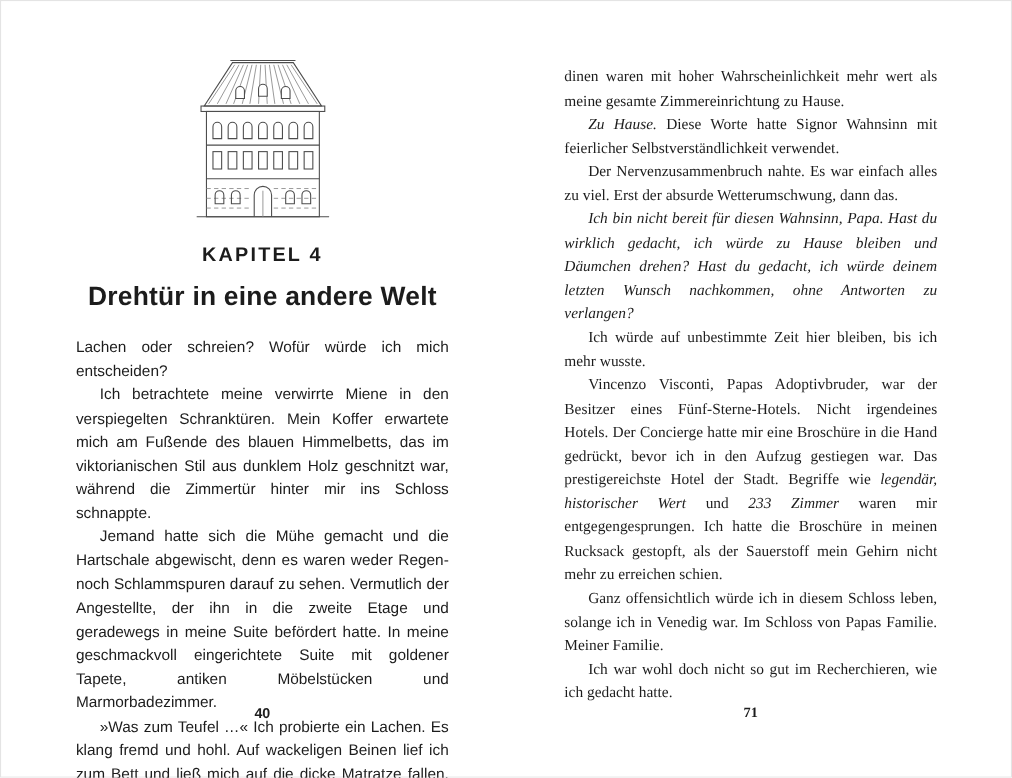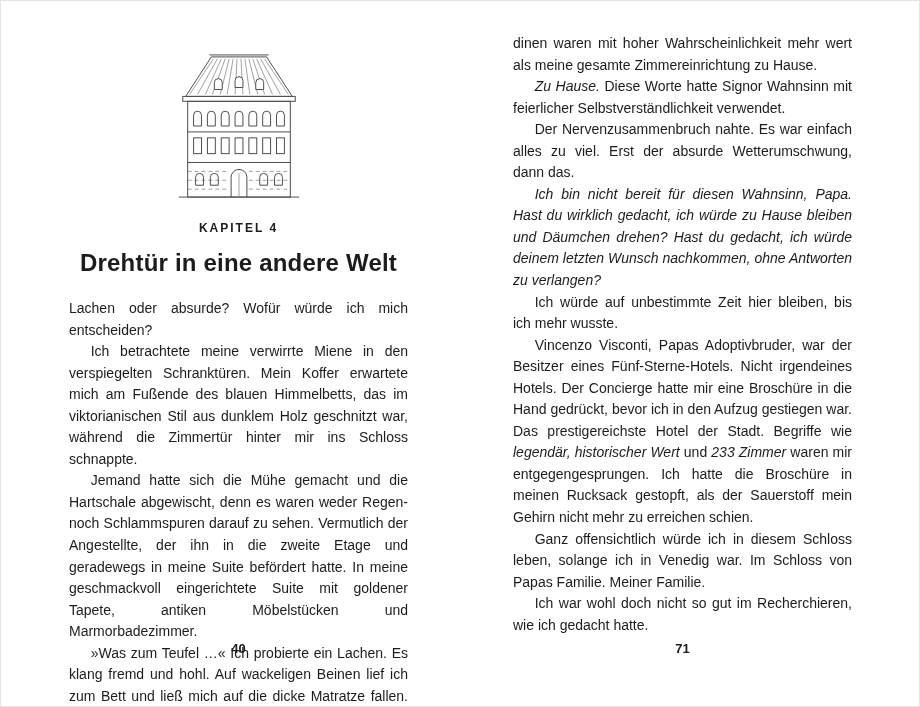--- a/index.html
+++ b/index.html
@@ -4,26 +4,26 @@
 <style>
   html,body{margin:0;padding:0;background:#ffffff;}
   .spread{
     width:920px;height:707px;box-sizing:border-box;
     border:1px solid #e4e4e4;background:#ffffff;
     display:flex;position:relative;
     font-family:"Liberation Sans",sans-serif;color:#1c1c1c;
   }
   .page{width:460px;height:100%;box-sizing:border-box;position:relative;}
   .page-left{padding:50px 52px 0 68px;}
-  .page-right{padding:32px 67px 0 53px;}
+  .page-right{padding:59px 67px 0 53px;font-family:Liberation Serif, serif;}
 
   .illustration{display:flex;justify-content:center;margin-bottom:20px;}
 
   .chapter-label{
-    text-align:center;font-size:12px;font-weight:bold;
+    text-align:center;font-size:18px;font-weight:bold;
     letter-spacing:2px;margin-bottom:14px;
   }
   .chapter-title{
     text-align:center;font-size:24px;font-weight:bold;
     margin:0 0 21px 0;letter-spacing:.2px;
   }
   .body-text{
     font-size:14px;line-height:1.54;text-align:justify;
     hyphens:auto;-webkit-hyphens:auto;
   }
@@ -99,21 +99,21 @@
           <path class="ln" d="M77,148 V128 a8,8 0 0 1 16,0 V148"></path>
           <path class="ltn" d="M85,148 V124"></path>
         </g>
       </svg>
     </div>
 
     <div class="chapter-label">KAPITEL 4</div>
     <h1 class="chapter-title">Drehtür in eine andere Welt</h1>
 
     <div class="body-text">
-        <p><span>Lachen oder absurde? Wofür würde ich mich entscheiden?</span></p>
+        <p><span>Lachen oder schreien? Wofür würde ich mich entscheiden?</span></p>
         <p class="indent"><span>Ich betrachtete meine verwirrte Miene in den verspiegelten Schranktüren. Mein Koffer erwartete mich am Fußende des blauen Himmelbetts, das im viktorianischen Stil aus dunklem Holz geschnitzt war, während die Zimmertür hinter mir ins Schloss schnappte.</span></p>
         <p class="indent"><span>Jemand hatte sich die Mühe gemacht und die Hartschale abgewischt, denn es waren weder Regen- noch Schlammspuren darauf zu sehen. Vermutlich der Angestellte, der ihn in die zweite Etage und geradewegs in meine Suite befördert hatte. In meine geschmackvoll eingerichtete Suite mit goldener Tapete, antiken Möbelstücken und Marmorbadezimmer.</span></p>
         <p class="indent"><span>»Was zum Teufel …« Ich probierte ein Lachen. Es klang fremd und hohl. Auf wackeligen Beinen lief ich zum Bett und ließ mich auf die dicke Matratze fallen. Meine Finger glitten über den blauen Satin der Überwurfdecke. Es fühlte sich falsch an. Dieses Zimmer, dieses ganze Gebäude war eines von der Sorte, in dem man sich jede Sekunde unwohl fühlte und Angst hatte, etwas zu beschmutzen oder zu zerstören. Allein die Gar-</span></p>
       </div>
 
     <div class="page-number">40</div>
   </div>
 
   <div class="page page-right">
     <div class="body-text">

